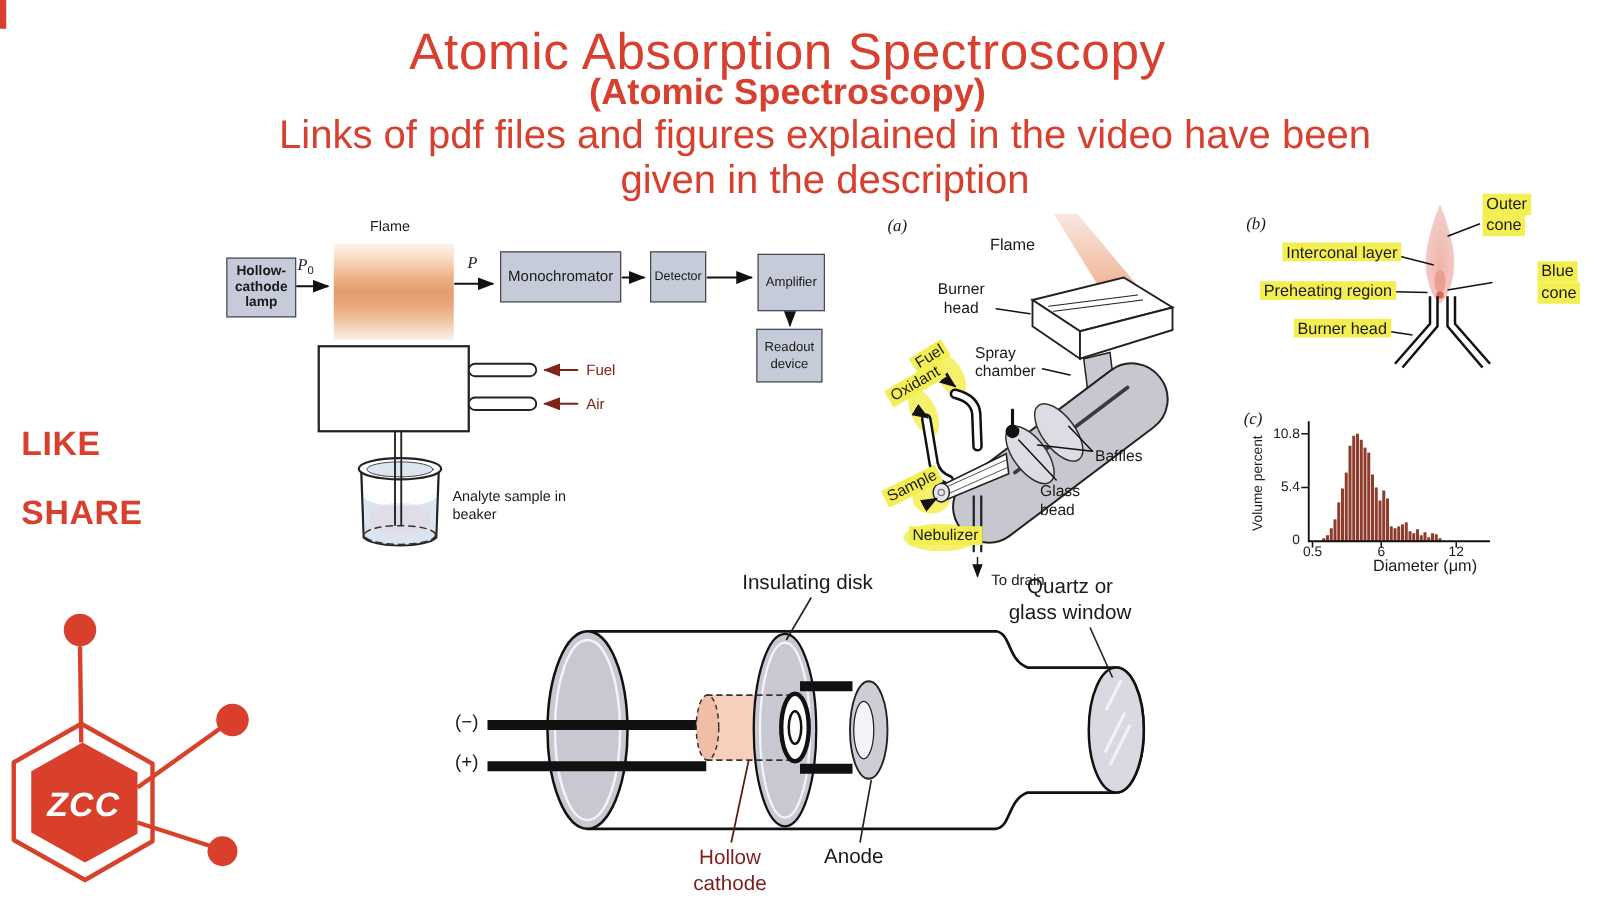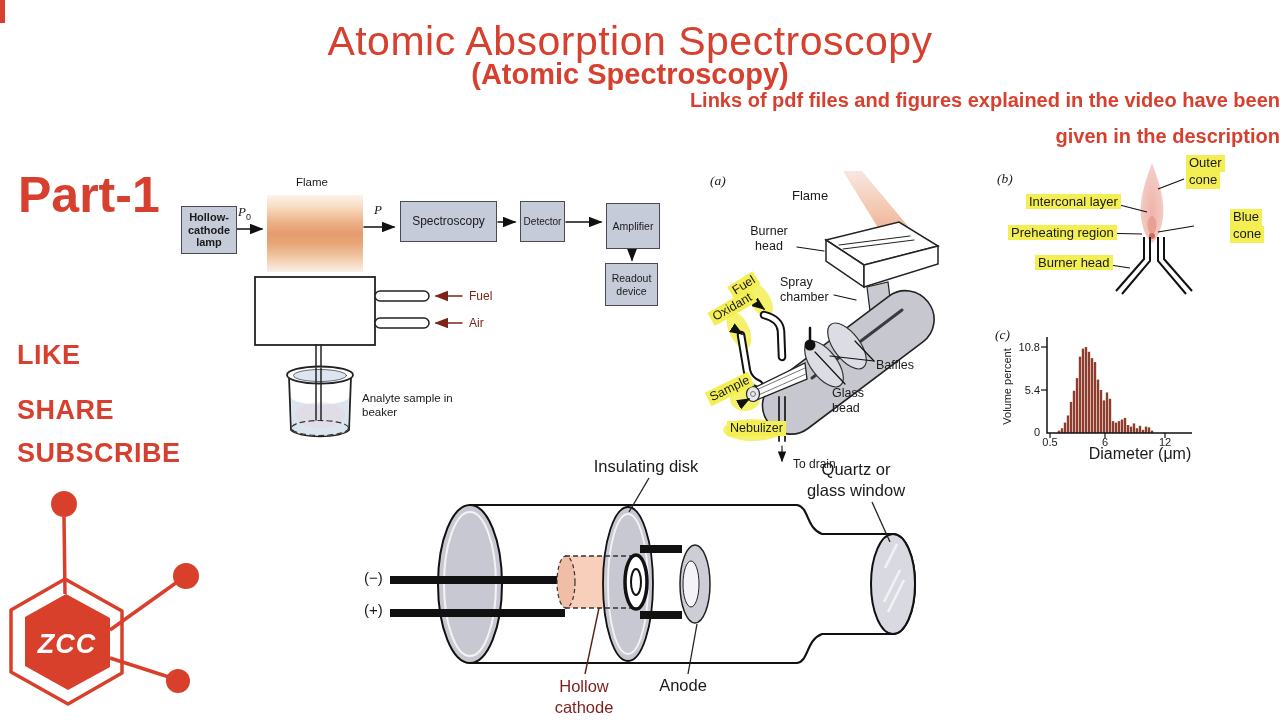--- a/index.html
+++ b/index.html
@@ -4,21 +4,21 @@
 <style>
   html,body{margin:0;padding:0;background:#888;}
   #stage{position:relative;width:1280px;height:720px;background:#ffffff;overflow:hidden;
          font-family:"Liberation Sans",sans-serif;color:#1a1a1a;}
   .abs{position:absolute;}
   .red{color:#d7402e;}
   .ctr{text-align:center;}
   #corner{left:0;top:0;width:5px;height:23px;background:#d7402e;}
   #title{left:0;right:20px;top:18px;font-size:41px;font-weight:400;letter-spacing:.5px;}
   #subtitle{left:0;right:20px;top:58px;font-size:29px;font-weight:800;}
-  .note{left:40px;right:0;font-size:20px;font-weight:700;text-align:right;}
+  .note{left:40px;right:0;font-size:32px;font-weight:400;}
   #note1{top:89px;}
   #note2{top:125px;}
   #part{left:18px;top:166px;font-size:50px;font-weight:800;}
   .cta{left:17px;font-size:27px;font-weight:800;letter-spacing:.5px;}
   #like{top:340px;}#share{top:395px;}#subscribe{top:438px;}
   .lbl{position:absolute;font-size:12.5px;line-height:1.18;color:#1a1a1a;}
   .panel{font-family:"Liberation Serif",serif;font-style:italic;font-size:13.5px;}
   .box{position:absolute;display:flex;align-items:center;justify-content:center;text-align:center;
        background:#c6cbd9;border:1.6px solid #4a4a52;box-sizing:border-box;line-height:1.15;}
   .yel{background:#f3ef52;padding:0 3px;display:inline-block;}
@@ -244,30 +244,28 @@
       <circle cx="178" cy="681" r="12" fill="#d8402c"></circle>
       <text x="67" y="653" text-anchor="middle" font-family="Liberation Sans, sans-serif" font-size="27" font-weight="800" font-style="italic" fill="#ffffff" letter-spacing="1">ZCC</text>
     </g>
   </svg>
 
   <div id="corner" class="abs"></div>
   <div id="title" class="abs red ctr">Atomic Absorption Spectroscopy</div>
   <div id="subtitle" class="abs red ctr">(Atomic Spectroscopy)</div>
   <div id="note1" class="abs red ctr note">Links of pdf files and figures explained in the video have been</div>
   <div id="note2" class="abs red ctr note">given in the description</div>
-  <div id="part" class="abs red">Part-1</div>
   <div id="like" class="abs red cta">LIKE</div>
   <div id="share" class="abs red cta">SHARE</div>
-  <div id="subscribe" class="abs red cta">SUBSCRIBE</div>
 
   <div class="lbl" style="left:282px;top:176px;width:60px;text-align:center;font-size:11.5px;">Flame</div>
   <div class="lbl" style="left:238px;top:204px;"><span class="it">P</span><sub>0</sub></div>
   <div class="lbl it" style="left:374px;top:202px;">P</div>
   <div class="box" style="left:181px;top:206px;width:56px;height:48px;font-size:11px;font-weight:bold;">Hollow-cathode lamp</div>
-  <div class="box" style="left:400px;top:201px;width:97px;height:41px;font-size:12px;">Spectroscopy</div>
+  <div class="box" style="left:400px;top:201px;width:97px;height:41px;font-size:12px;">Monochromator</div>
   <div class="box" style="left:520px;top:201px;width:45px;height:41px;font-size:10px;">Detector</div>
   <div class="box" style="left:606px;top:203px;width:54px;height:46px;font-size:10.5px;">Amplifier</div>
   <div class="box" style="left:605px;top:263px;width:53px;height:43px;font-size:10.5px;">Readout device</div>
   <div class="lbl" style="left:469px;top:289px;font-size:12px;color:#7d2416;">Fuel</div>
   <div class="lbl" style="left:469px;top:316px;font-size:12px;color:#7d2416;text-align:center;">Air</div>
   <div class="lbl" style="left:362px;top:392px;width:92px;font-size:11.5px;">Analyte sample in beaker</div>
 
   <div class="lbl panel" style="left:710px;top:173px;">(a)</div>
   <div class="lbl" style="left:792px;top:188px;font-size:13px;">Flame</div>
   <div class="lbl" style="left:745px;top:224px;width:48px;text-align:center;">Burner head</div>
@@ -294,21 +292,21 @@
   <div class="lbl yel" style="left:1035px;top:255px;font-size:13px;">Burner head</div>
 
   <div class="lbl panel" style="left:995px;top:327px;">(c)</div>
   <div class="lbl" style="left:1006px;top:341px;width:34px;text-align:right;font-size:11px;">10.8</div>
   <div class="lbl" style="left:1006px;top:384px;width:34px;text-align:right;font-size:11px;">5.4</div>
   <div class="lbl" style="left:1006px;top:426px;width:34px;text-align:right;font-size:11px;">0</div>
   <div class="lbl" style="left:962px;top:380px;width:90px;text-align:center;font-size:11px;transform:rotate(-90deg);">Volume percent</div>
   <div class="lbl" style="left:1038px;top:436px;width:24px;text-align:center;font-size:11px;">0.5</div>
   <div class="lbl" style="left:1093px;top:436px;width:24px;text-align:center;font-size:11px;">6</div>
   <div class="lbl" style="left:1153px;top:436px;width:24px;text-align:center;font-size:11px;">12</div>
-  <div class="lbl" style="left:1085px;top:445px;width:110px;text-align:center;font-size:16px;">Diameter (μm)</div>
+  <div class="lbl" style="left:1085px;top:445px;width:110px;text-align:center;font-size:13px;">Diameter (μm)</div>
 
   <div class="lbl big" style="left:586px;top:457px;width:120px;text-align:center;">Insulating disk</div>
   <div class="lbl big" style="left:800px;top:459px;width:112px;text-align:center;line-height:1.25;">
     <span>Quartz or</span><br>
     <span>glass window</span>
   </div>
   <div class="lbl" style="left:364px;top:569px;font-size:15px;">(−)</div>
   <div class="lbl" style="left:364px;top:601px;font-size:15px;">(+)</div>
   <div class="lbl big" style="left:542px;top:676px;width:84px;text-align:center;line-height:1.25;color:#7f1d1d;">
     <span>Hollow</span><br>

